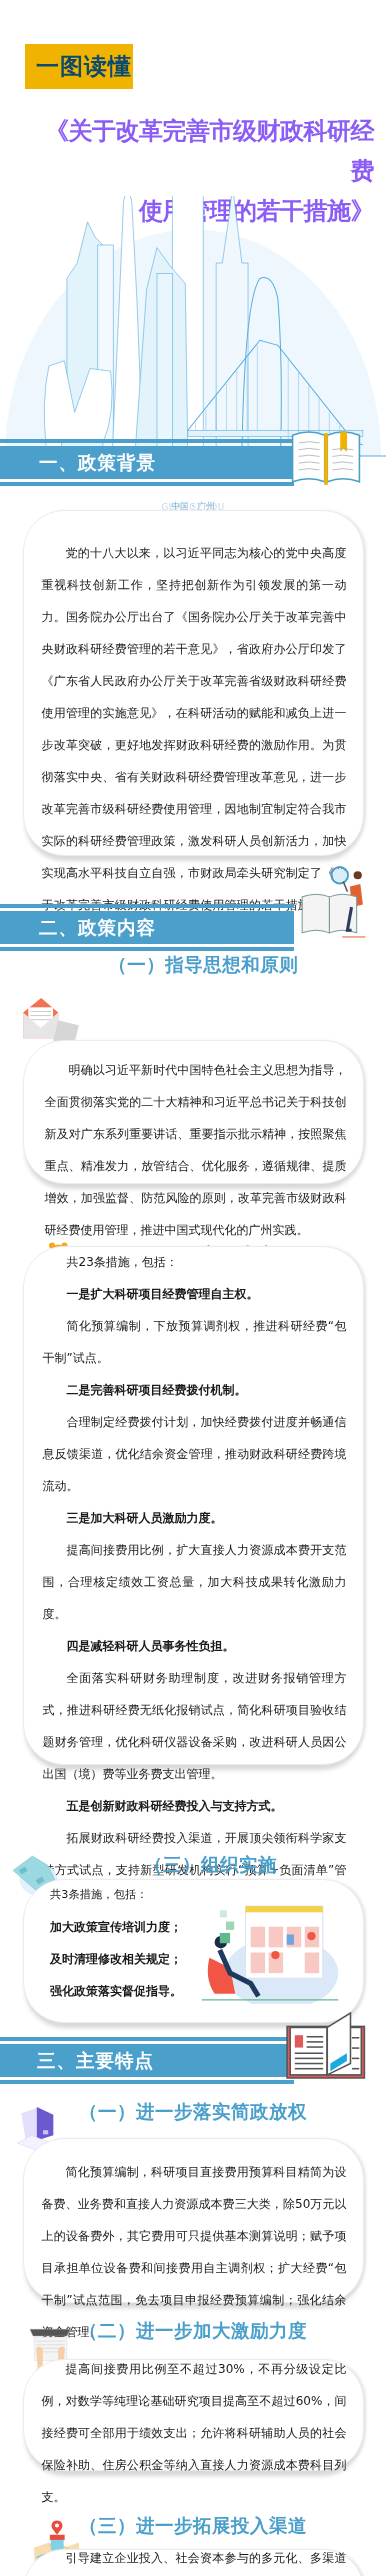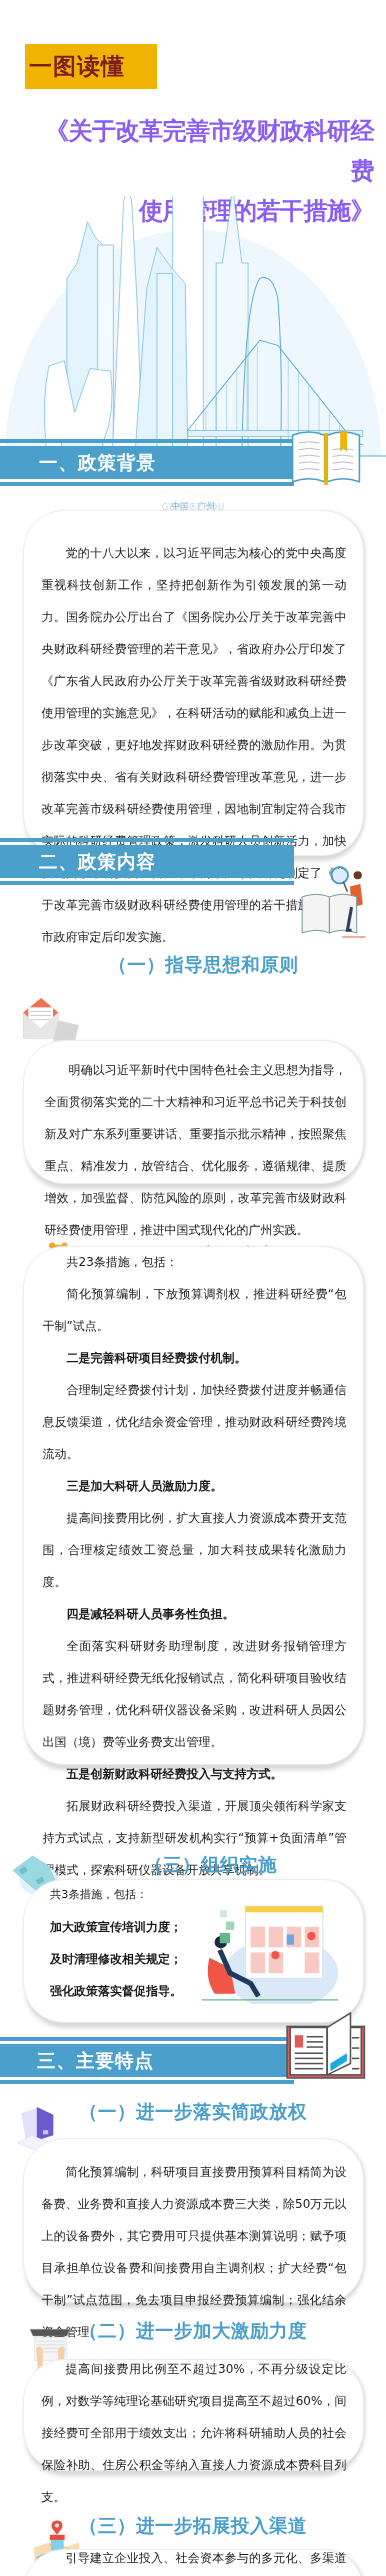--- a/index.html
+++ b/index.html
@@ -1,21 +1,21 @@
 <!DOCTYPE html>
 <html style="font-size:8.2px"><head>
 <meta charset="utf-8">
 <style>
   * { box-sizing: border-box; margin: 0; padding: 0; }
   html, body { width: 386px; background: #ffffff; }
   body { font-family: "DejaVu Sans", "Liberation Sans", sans-serif; color: #1a1a1a; position: relative; height: 3039px; overflow: hidden; }
   .abs { position: absolute; }
 
   
-  .badge { left: 25px; top: 44px; width: 132px; height: 45px; background: #F0B400; color: #7f1d1d; font-weight: bold; font-size: 23px; line-height: 45px; padding-left: 4px; letter-spacing: 1px; }
+  .badge { left: 25px; top: 44px; width: 108px; height: 45px; background: #F0B400; color: #0c4a6e; font-weight: bold; font-size: 23px; line-height: 45px; padding-left: 11px; letter-spacing: 1px; }
   .title { left: 24px; top: 111px; width: 350px; color: #8b5cf6; font-weight: bold; font-size: 24px; line-height: 40px; letter-spacing: -0.5px; text-align: right; }
   .skyline { left: 0; top: 196px; width: 386px; height: 273px; }
   .loc-cn { left: 0; width: 386px; top: 501px; text-align: center; color: #5aaad6; font-size: 8.8px; }
   .loc-en { left: 0; width: 386px; top: 502px; text-align: center; color: #c9d8e2; font-size: 8.8px; letter-spacing: 0.5px; }
 
   
   .band { left: 0; width: 294px; height: 49px; }
   .band .line-top { position: absolute; left: 0; top: 0; width: 294px; height: 4.1px; background: #4A9FCB; }
   .band .fill { position: absolute; left: 0; top: 7.2px; width: 294px; height: 33px; background: #4A9FCB; }
   .band .line-bot { position: absolute; left: 0; top: 43px; width: 294px; height: 4.1px; background: #4A9FCB; }
@@ -108,21 +108,21 @@
       <path d="M80 77 Q100 72 120 77"></path>
   </g>
 </svg>
 
 <div class="abs card" style="top:510px; height:346px;">
   <div class="card-text" style="top:26px; left:17.5px;">
     <p>党的十八大以来，以习近平同志为核心的党中央高度重视科技创新工作，坚持把创新作为引领发展的第一动力。国务院办公厅出台了《国务院办公厅关于改革完善中央财政科研经费管理的若干意见》，省政府办公厅印发了《广东省人民政府办公厅关于改革完善省级财政科研经费使用管理的实施意见》，在科研活动的赋能和减负上进一步改革突破，更好地发挥财政科研经费的激励作用。为贯彻落实中央、省有关财政科研经费管理改革意见，进一步改革完善市级科研经费使用管理，因地制宜制定符合我市实际的科研经费管理政策，激发科研人员创新活力，加快实现高水平科技自立自强，市财政局牵头研究制定了《关于改革完善市级财政科研经费使用管理的若干措施》，经市政府审定后印发实施。</p>
   </div>
 </div>
 
-<div class="abs band" style="top:838px;">
+<div class="abs band" style="top:904px;">
   <div class="line-top"></div>
     <div class="fill"></div>
     <div class="line-bot"></div>
   <div class="label">二、政策内容</div>
 </div>
 <svg class="abs" style="left:296px; top:866px; width:72px; height:72px;" viewBox="0 0 140 140">
   <circle cx="85" cy="18" r="16" fill="none" stroke="#4A9FCB" stroke-width="4"></circle>
   <circle cx="85" cy="18" r="13" fill="#dbeef8"></circle>
   <line x1="92" y1="30" x2="100" y2="50" stroke="#555" stroke-width="3"></line>
   <circle cx="120" cy="18" r="8" fill="#6b3a22"></circle>
@@ -158,20 +158,21 @@
     <circle cx="55" cy="7" r="6" fill="#f4a623"></circle>
   <line x1="43" y1="24" x2="43" y2="13" stroke="#333" stroke-width="2"></line>
     <line x1="43" y1="24" x2="50" y2="28" stroke="#333" stroke-width="2"></line>
   <path d="M8 55 L85 50 V70 L8 75 Z" fill="#fff" stroke="#7a4d3a" stroke-width="4"></path>
   <path d="M8 80 L108 75 V95 L8 100 Z" fill="#fff" stroke="#e0505e" stroke-width="4"></path>
   <path d="M4 105 L104 98 V118 L4 125 Z" fill="#fff" stroke="#3f8f8a" stroke-width="4"></path>
 </svg>
 <div class="abs card" style="top:1246px; height:519px;">
   <div class="card-text" style="top:-1px; left:18.5px; line-height:32px;">
     <p class="ind b" style="font-weight:normal;">共23条措施，包括：</p>
+    <p class="b">一是扩大科研项目经费管理自主权。</p>
     <p>简化预算编制，下放预算调剂权，推进科研经费“包干制”试点。</p>
     <p class="b">二是完善科研项目经费拨付机制。</p>
     <p>合理制定经费拨付计划，加快经费拨付进度并畅通信息反馈渠道，优化结余资金管理，推动财政科研经费跨境流动。</p>
     <p class="b">三是加大科研人员激励力度。</p>
     <p>提高间接费用比例，扩大直接人力资源成本费开支范围，合理核定绩效工资总量，加大科技成果转化激励力度。</p>
     <p class="b">四是减轻科研人员事务性负担。</p>
     <p>全面落实科研财务助理制度，改进财务报销管理方式，推进科研经费无纸化报销试点，简化科研项目验收结题财务管理，优化科研仪器设备采购，改进科研人员因公出国（境）费等业务费支出管理。</p>
     <p class="b">五是创新财政科研经费投入与支持方式。</p>
     <p>拓展财政科研经费投入渠道，开展顶尖领衔科学家支持方式试点，支持新型研发机构实行“预算+负面清单”管理模式，探索科研仪器设备开放共享机制。</p>
     <p class="b">六是强化科研绩效管理和监督检查。</p>

